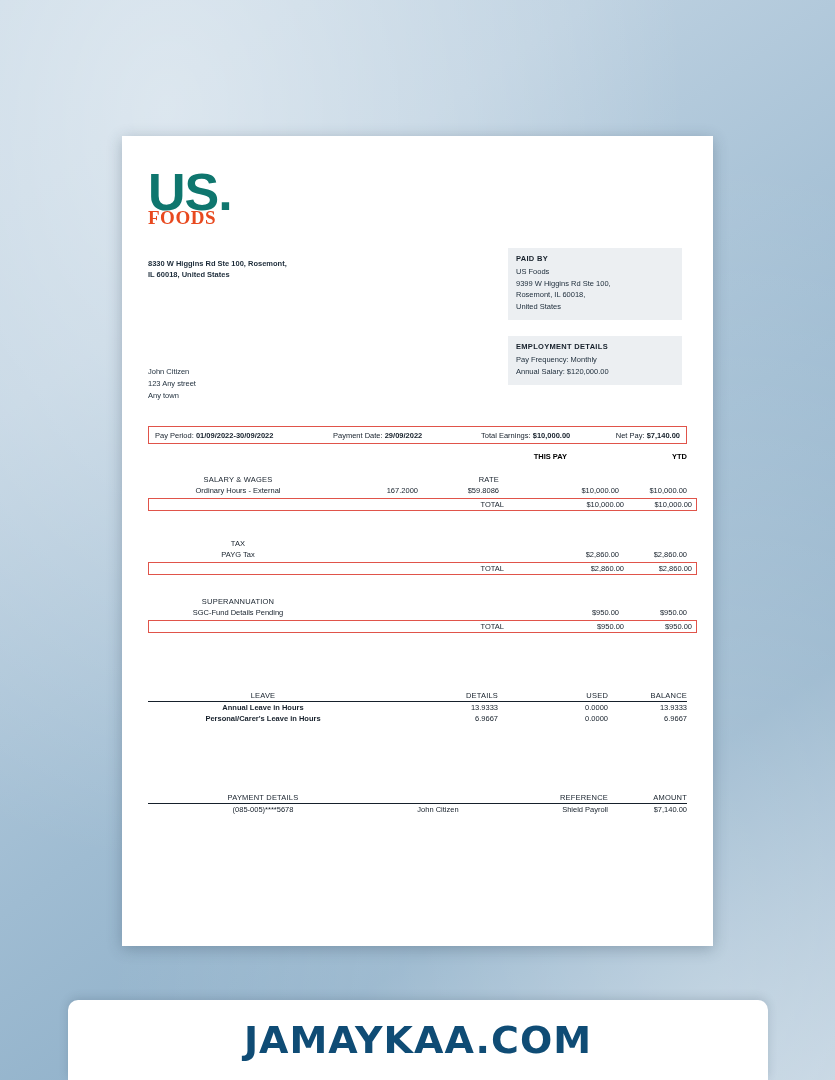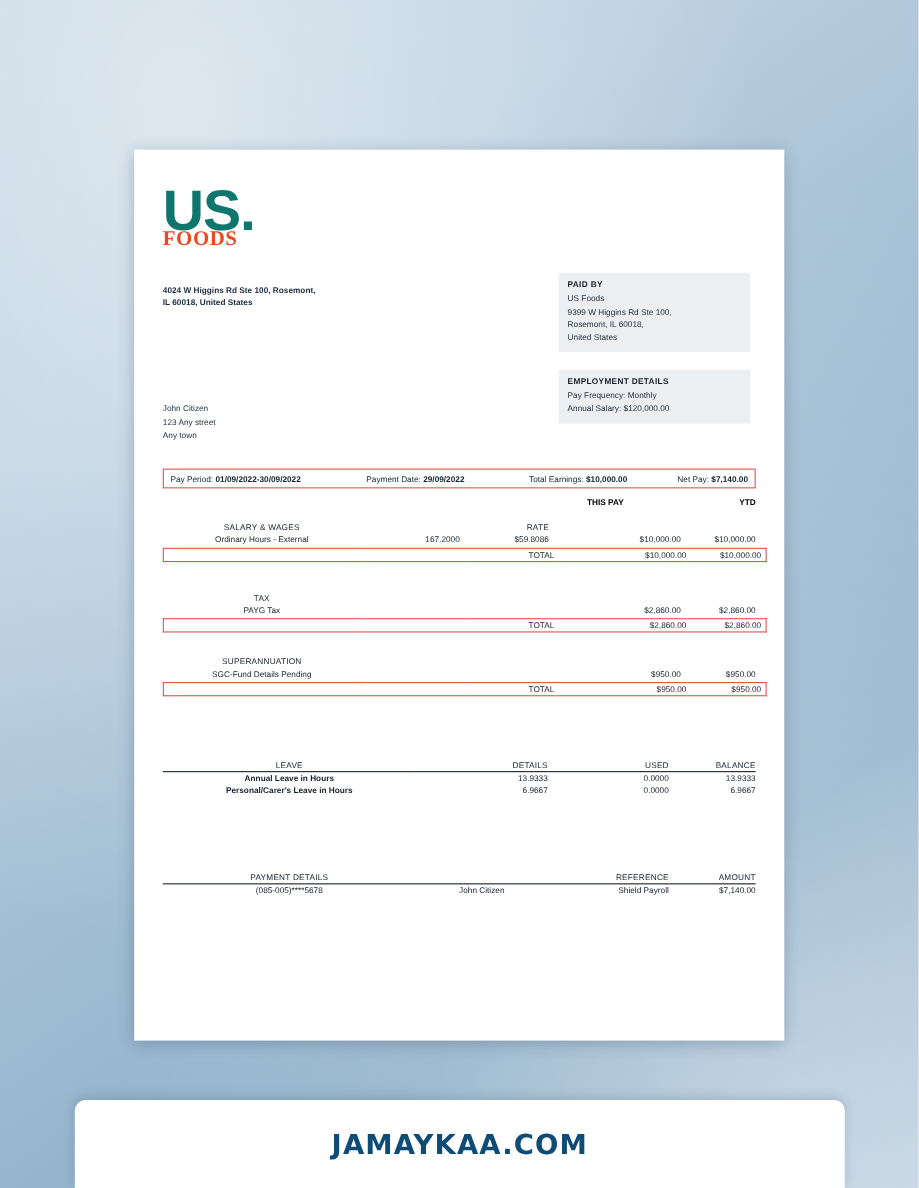--- a/index.html
+++ b/index.html
@@ -203,40 +203,40 @@
     background: #ffffff;
     border-radius: 10px 10px 0 0;
     box-shadow: 0 -2px 10px rgba(40,60,80,0.18);
     display: flex;
     align-items: center;
     justify-content: center;
   }
   .banner-text {
     font-family: "DejaVu Sans", sans-serif;
     font-weight: bold;
-    font-size: 25px;
+    font-size: 38px;
     letter-spacing: 1px;
     color: #0f4c75;
   }
 </style>
 </head>
 <body>
 
 <div class="bg-sheen"></div>
 
 <div class="page">
   <div class="inner">
 
     <div class="logo">
       <div class="logo-us">US.</div>
       <div class="logo-foods">FOODS</div>
     </div>
 
     <div class="company-addr">
-      <div>4024 W Higgins Rd Ste 100, Rosemont,</div>
+      <div>8330 W Higgins Rd Ste 100, Rosemont,</div>
       <div>IL 60018, United States</div>
     </div>
 
     <div class="employee-addr">
       <div>John Citizen</div>
       <div>123 Any street</div>
       <div>Any town</div>
     </div>
 
     <div class="infobox paid-by">

